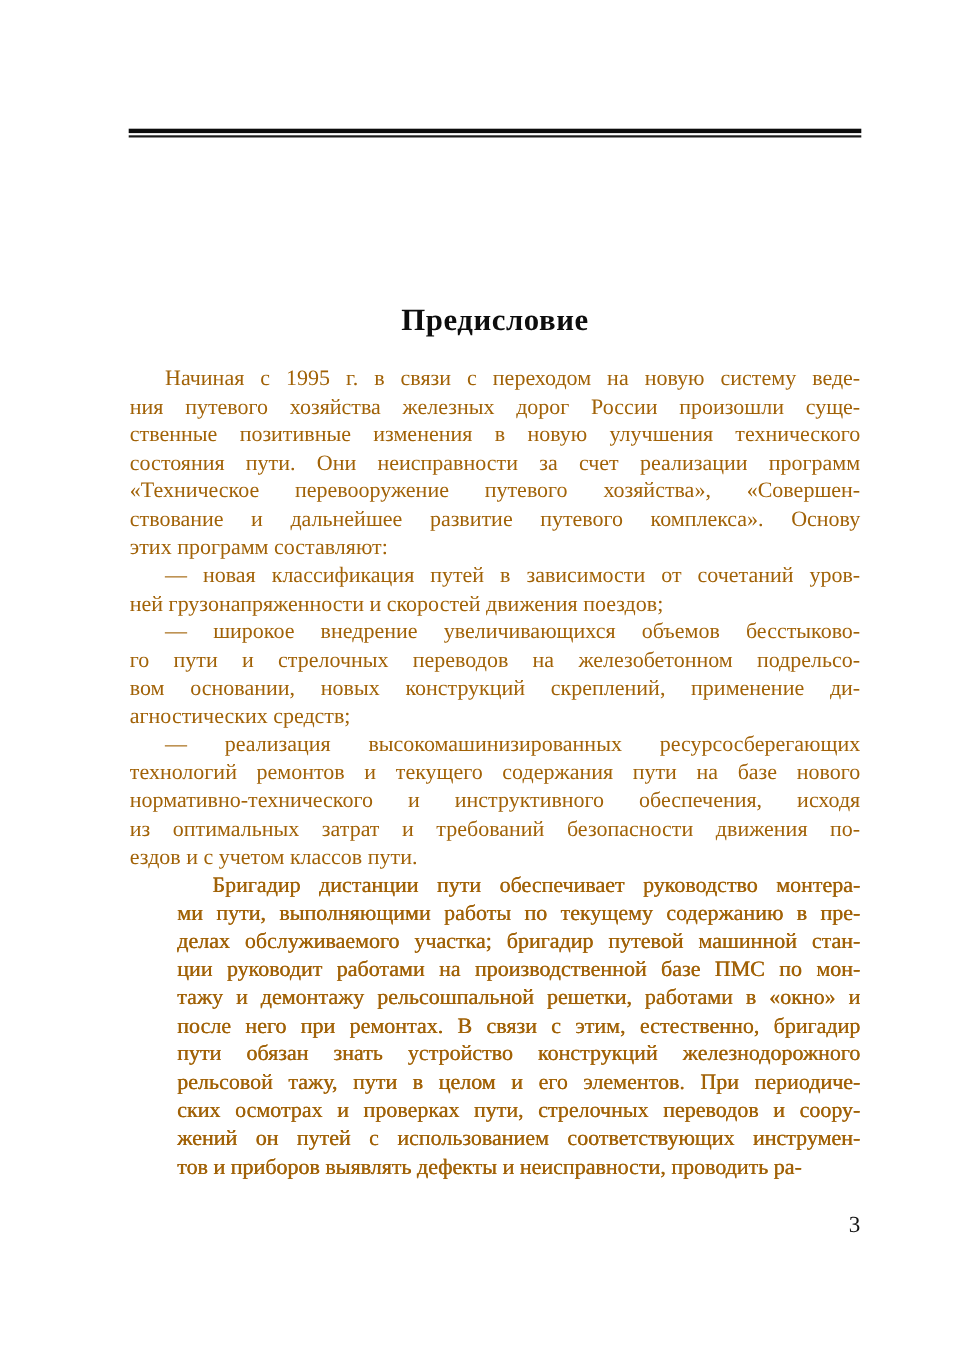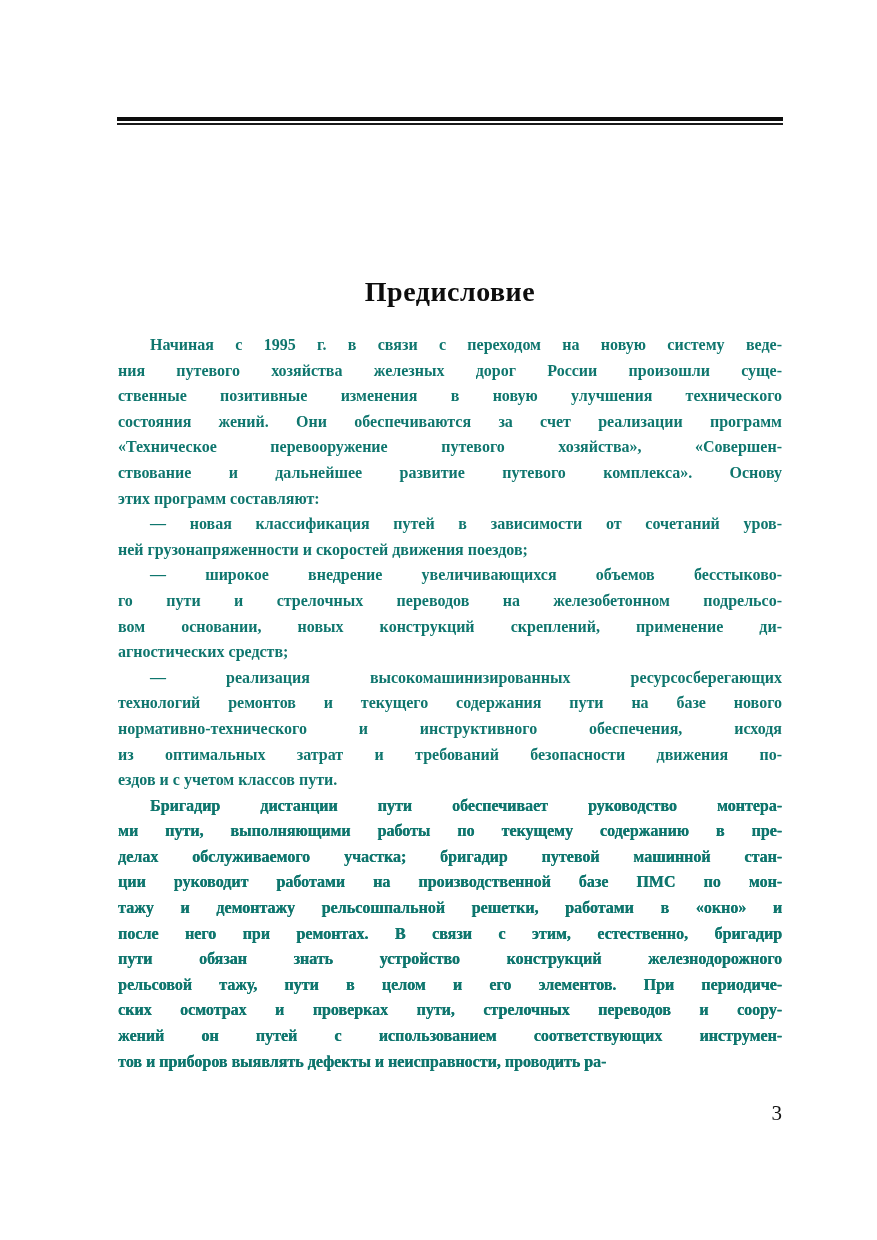--- a/index.html
+++ b/index.html
@@ -44,39 +44,39 @@
     font-weight: bold;
     letter-spacing: 0.5px;
     color: #0d0d0d;
   }
   
   .body-text {
     position: absolute;
     top: 332px;
     left: 118px;
     width: 664px;
-    font-size: 16px;
+    font-size: 20px;
     line-height: 25.6px;
-    color: #0f766e;
-    font-weight: bold;
+    color: #a16207;
   }
   .para { margin: 0; }
   .line {
     text-align: justify;
     text-align-last: justify;
     white-space: nowrap;
   }
   .line.last {
     text-align-last: left;
     white-space: normal;
   }
   .line.first { text-indent: 32px; }
   
   .para:last-child .line {
     text-shadow: 0.35px 0 0 currentColor;
+    margin-left: 43px;
   }
   
   .page-number {
     position: absolute;
     top: 1101px;
     left: 118px;
     width: 664px;
     text-align: right;
     font-size: 21px;
     color: #141414;
@@ -92,21 +92,21 @@
     <div class="rule-thin"></div>
   </div>
 
   <h1 class="title">Предисловие</h1>
 
   <div class="body-text">
       <div class="para">
         <div class="line first">Начиная с 1995 г. в связи с переходом на новую систему веде-</div>
         <div class="line">ния путевого хозяйства железных дорог России произошли суще-</div>
         <div class="line">ственные позитивные изменения в новую улучшения технического</div>
-        <div class="line">состояния жений. Они обеспечиваются за счет реализации программ</div>
+        <div class="line">состояния пути. Они неисправности за счет реализации программ</div>
         <div class="line">«Техническое перевооружение путевого хозяйства», «Совершен-</div>
         <div class="line">ствование и дальнейшее развитие путевого комплекса». Основу</div>
         <div class="line last">этих программ составляют:</div>
       </div>
       <div class="para">
         <div class="line first">— новая классификация путей в зависимости от сочетаний уров-</div>
         <div class="line last">ней грузонапряженности и скоростей движения поездов;</div>
       </div>
       <div class="para">
         <div class="line first">— широкое внедрение увеличивающихся объемов бесстыково-</div>

